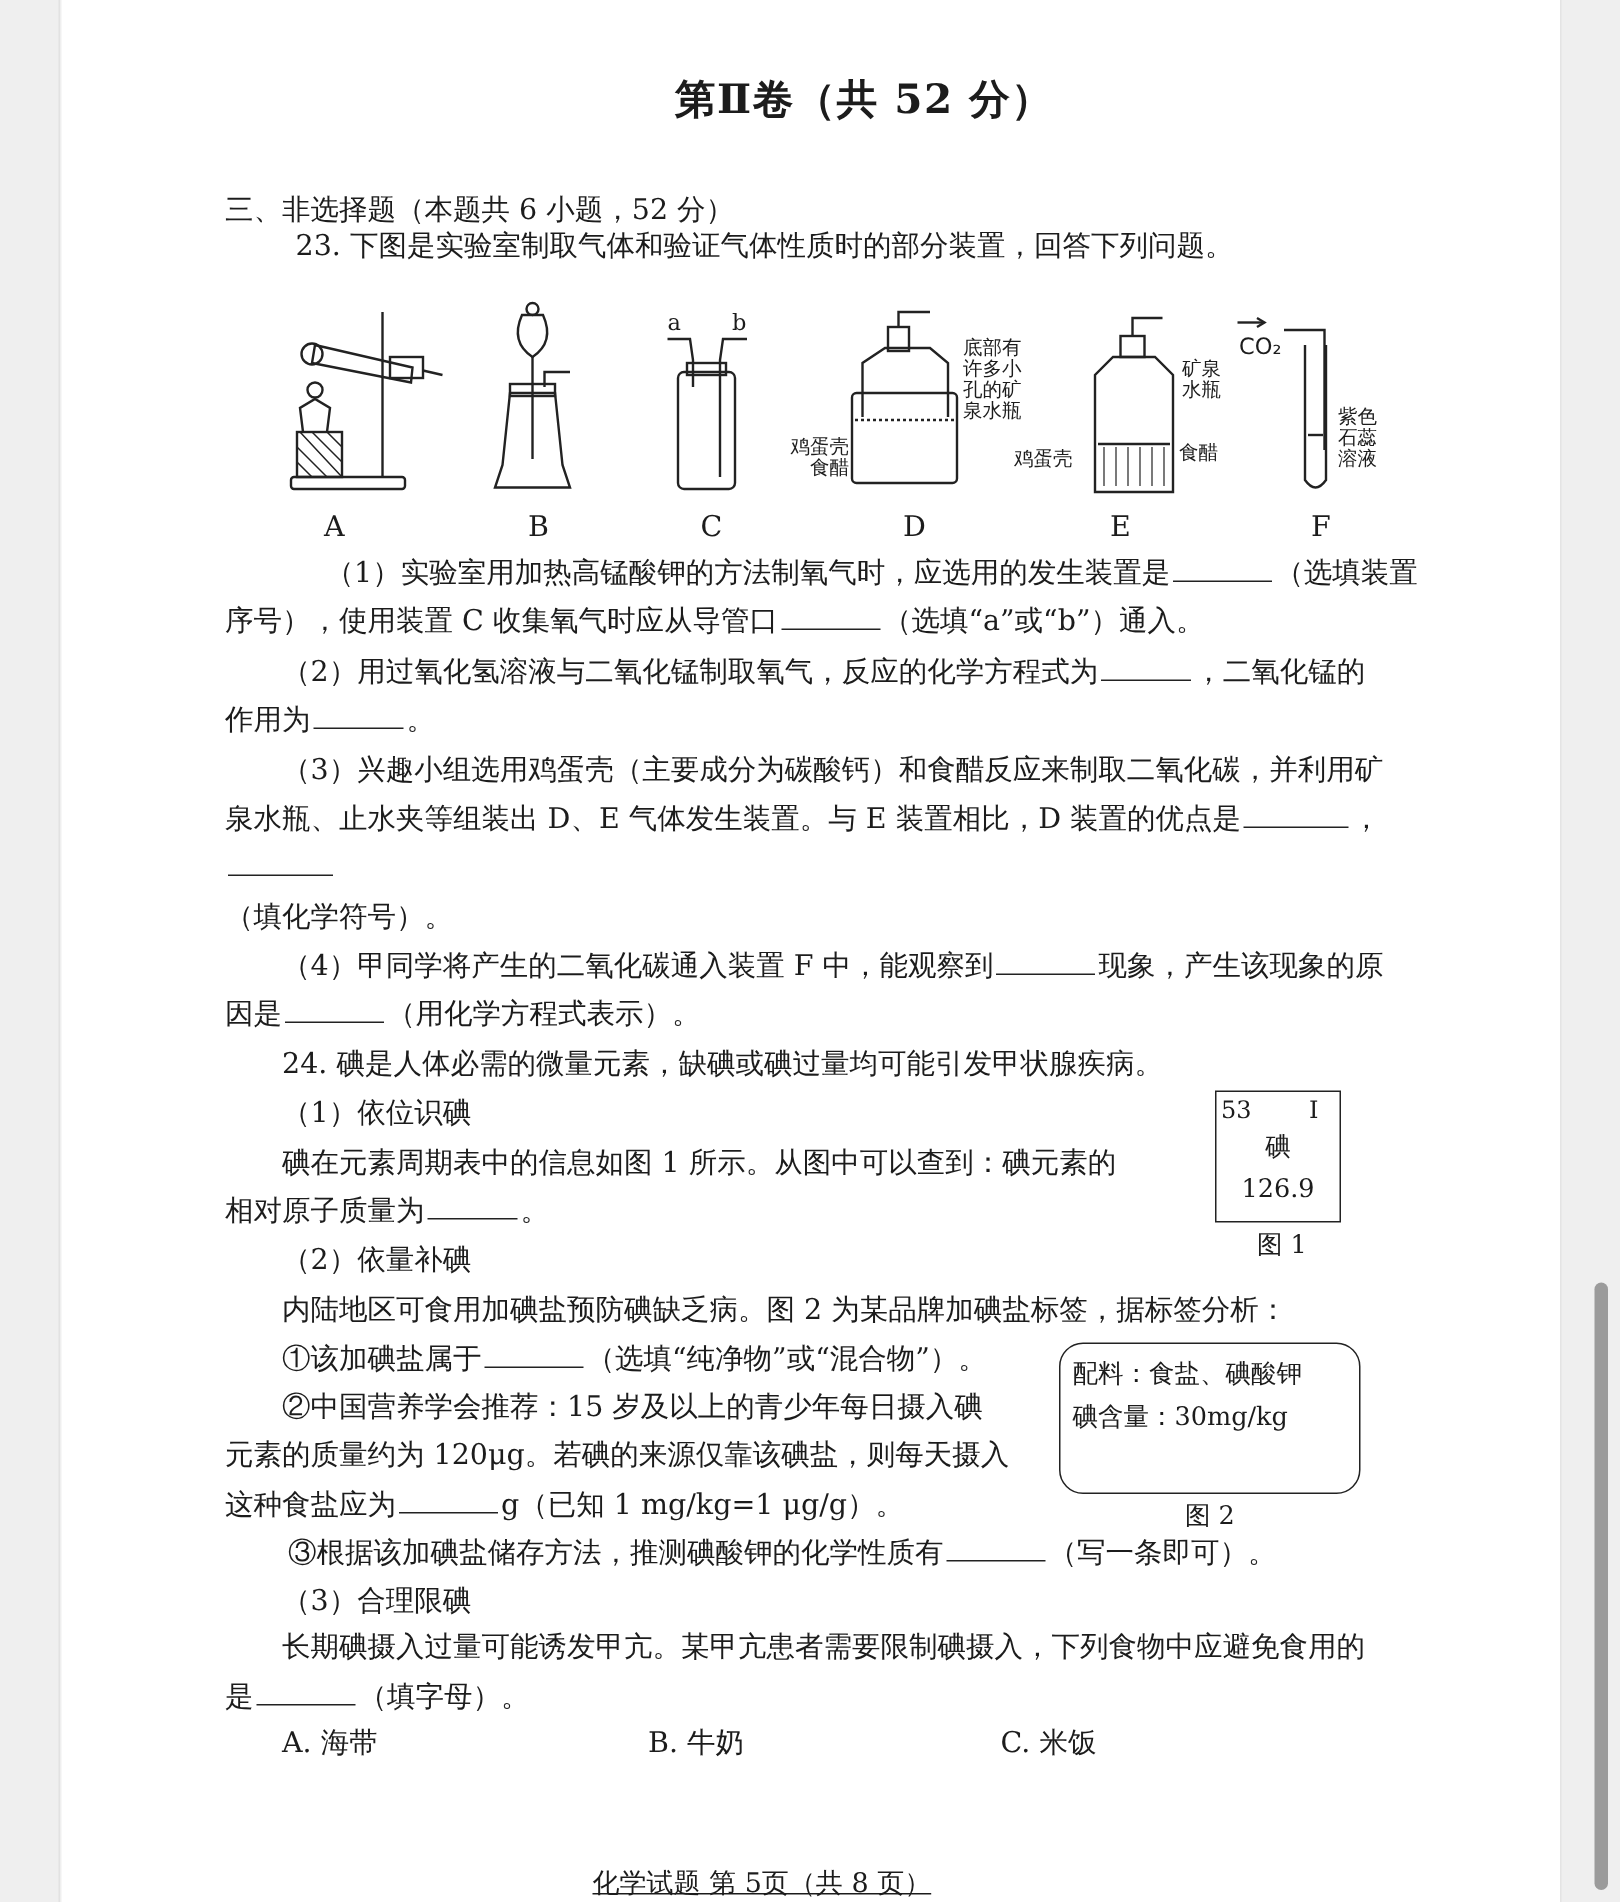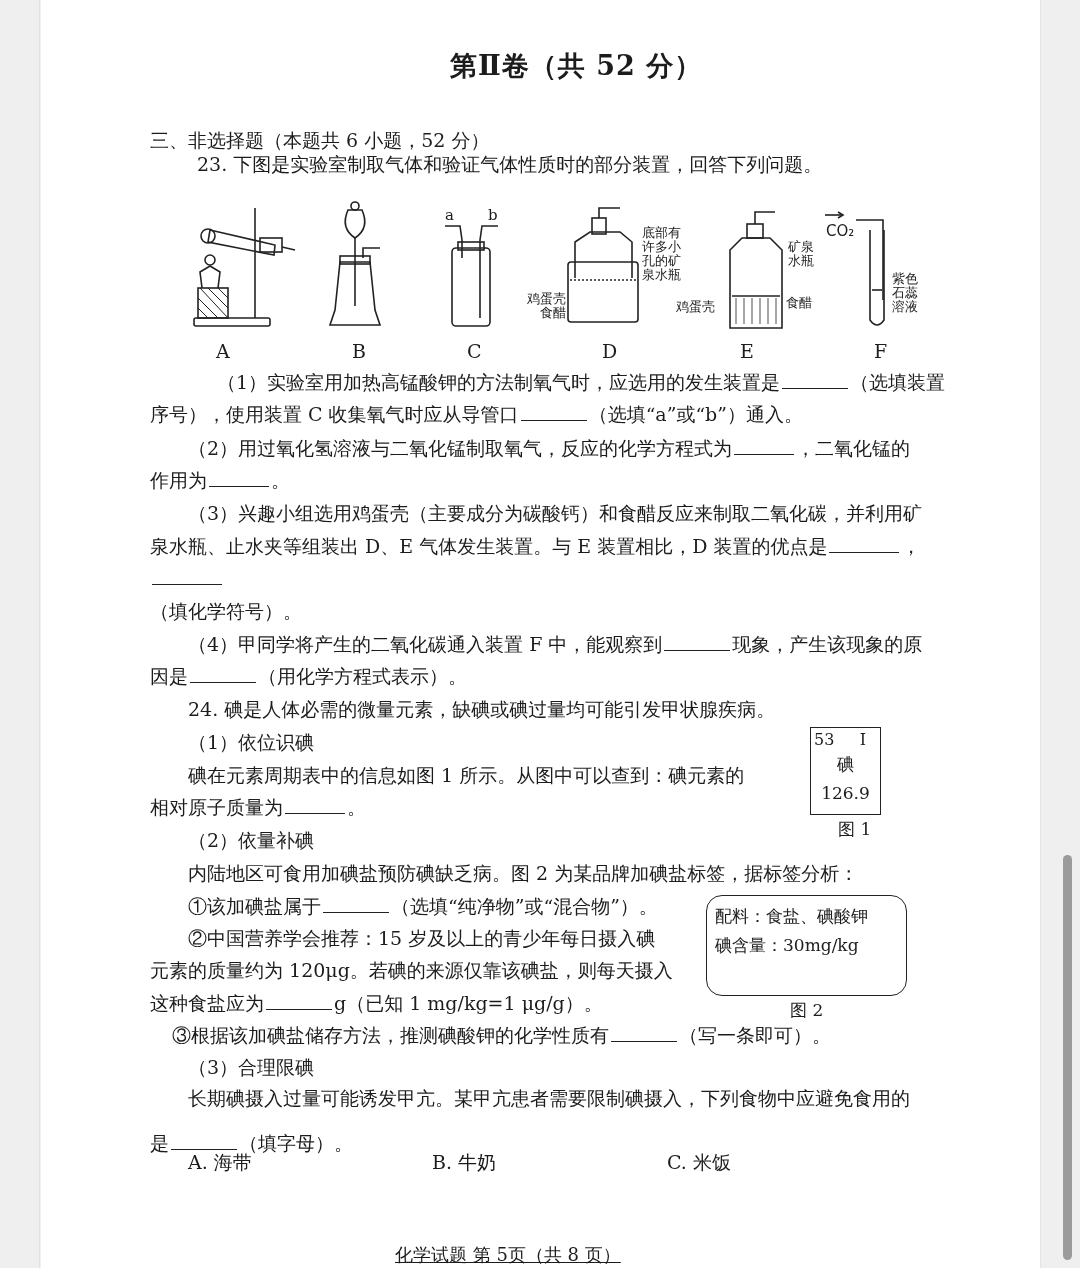--- a/index.html
+++ b/index.html
@@ -16,21 +16,21 @@
   .blank { display: inline-block; width: 66px; border-bottom: 1.5px solid #222; height: 18px; vertical-align: baseline; margin: 0 2px; }
   .blank.w70 { width: 70px; }
   .blank.w60 { width: 60px; }
 
   
   .apparatus { position: absolute; top: 200px; left: 180px; width: 780px; height: 170px; }
   .app-label { position: absolute; top: 140px; font-size: 19px; }
   .diag-text { position: absolute; font-size: 13px; line-height: 14px; font-family: "DejaVu Sans", sans-serif; }
 
   
-  .element-box { position: absolute; left: 810px; top: 727px; width: 71px; height: 88px; border: 1.5px solid #222; }
+  .element-box { position: absolute; left: 810px; top: 727px; width: 84px; height: 88px; border: 1.5px solid #222; }
   .element-box .num { position: absolute; left: 3px; top: 2px; font-size: 16px; }
   .element-box .sym { position: absolute; right: 14px; top: 2px; font-size: 16px; }
   .element-box .name { position: absolute; left: 0; width: 100%; text-align: center; top: 25px; font-size: 17px; }
   .element-box .mass { position: absolute; left: 0; width: 100%; text-align: center; top: 55px; font-size: 17px; }
   .fig1 { left: 838px; top: 818px; font-size: 17px; }
 
   .label-box { position: absolute; left: 706px; top: 895px; width: 201px; height: 101px; border: 1.5px solid #222; border-radius: 16px; padding: 6px 0 0 8px; }
   .label-box div { font-size: 17px; line-height: 29px; white-space: nowrap; }
   .fig2 { left: 790px; top: 999px; font-size: 17px; }
 
@@ -178,25 +178,25 @@
 <div class="abs t" style="left:150px;top:991px;">
   <span>这种食盐应为</span><span class="blank"></span><span>g（已知 1 mg/kg=1 μg/g）。</span>
 </div>
 
 <div class="label-box">
   <div>配料：食盐、碘酸钾</div>
   <div>碘含量：30mg/kg</div>
 </div>
 <div class="abs fig2">图 2</div>
 
-<div class="abs t" style="left:172px;top:1023px;">
+<div class="abs t" style="left:192px;top:1023px;">
   <span>③根据该加碘盐储存方法，推测碘酸钾的化学性质有</span><span class="blank"></span><span>（写一条即可）。</span>
 </div>
 <div class="abs t" style="left:188px;top:1055px;">（3）合理限碘</div>
 <div class="abs t" style="left:188px;top:1086px;">长期碘摄入过量可能诱发甲亢。某甲亢患者需要限制碘摄入，下列食物中应避免食用的</div>
-<div class="abs t" style="left:150px;top:1119px;margin-top:12px;">
+<div class="abs t" style="left:150px;top:1119px;">
   <span>是</span><span class="blank"></span><span>（填字母）。</span>
 </div>
 <div class="abs t" style="left:188px;top:1150px;">A. 海带</div>
 <div class="abs t" style="left:432px;top:1150px;">B. 牛奶</div>
 <div class="abs t" style="left:667px;top:1150px;">C. 米饭</div>
 
 <div class="abs footer">化学试题  第 5页（共 8 页）</div>
 
 </body></html>

